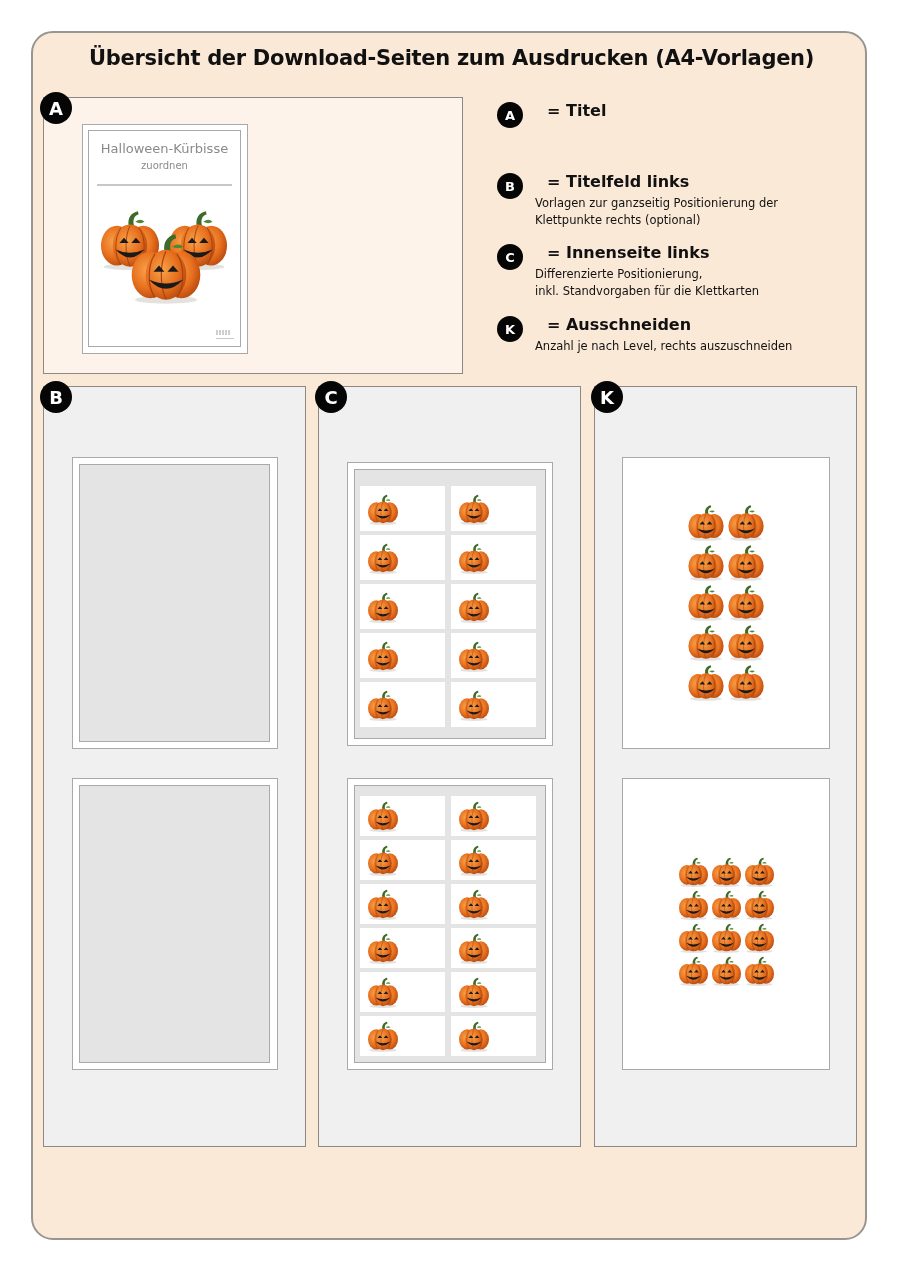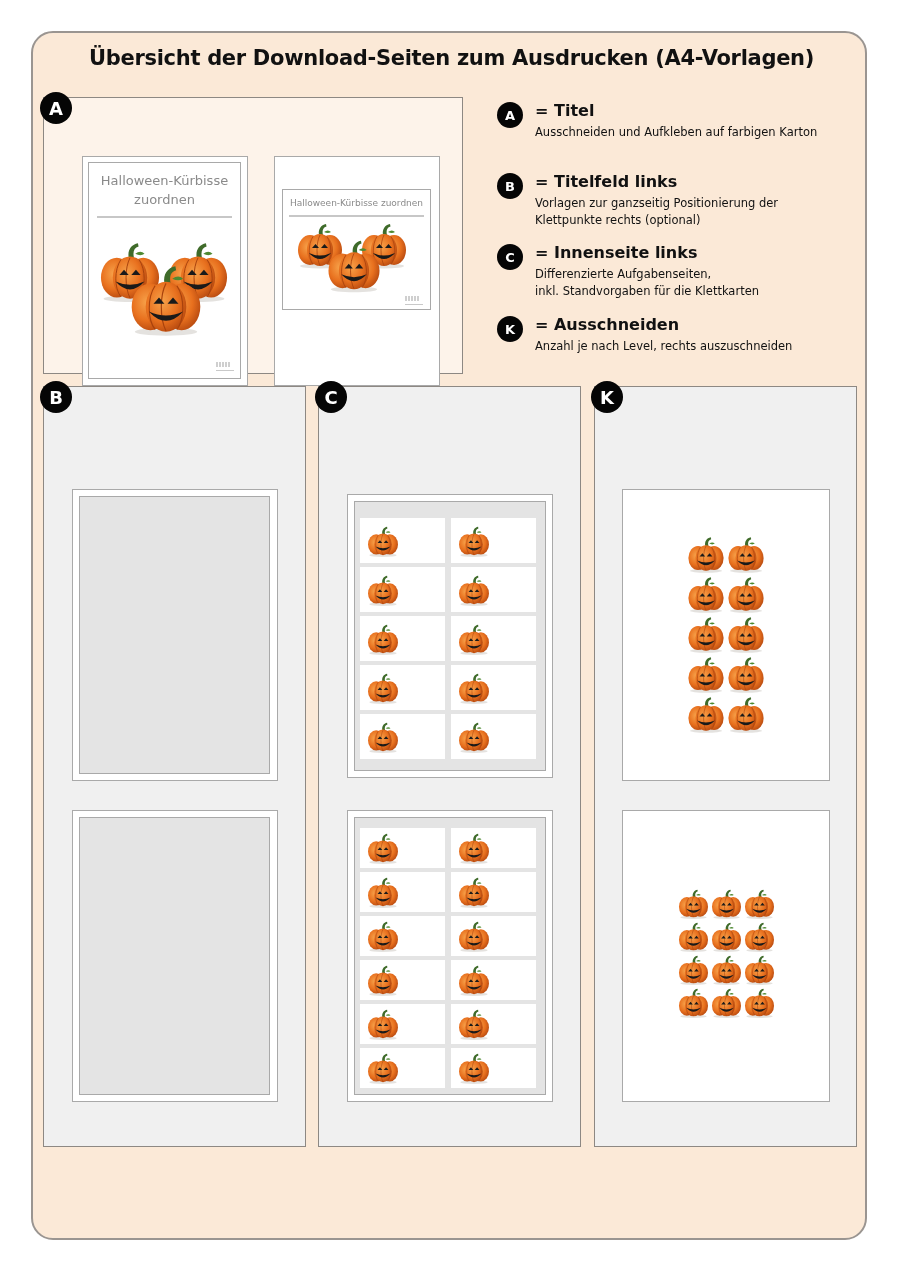--- a/index.html
+++ b/index.html
@@ -7,28 +7,28 @@
          font-family:"DejaVu Sans", "Liberation Sans", sans-serif; }
   .frame { position:absolute; left:31px; top:31px; width:836px; height:1209px;
            background:#fbe9d7; border:2px solid #9a9591; border-radius:22px; box-sizing:border-box; }
   .title { position:absolute; left:65px; top:46px; font-size:21px; font-weight:bold; color:#111; letter-spacing:-0.3px;margin-left:24px; }
   .badge { position:absolute; width:32px; height:32px; border-radius:50%; background:#050505; color:#fff;
            font-weight:bold; font-size:18px; display:flex; align-items:center; justify-content:center; z-index:3; }
   .badge.sm { width:26px; height:26px; font-size:13px; }
   .panel { position:absolute; box-sizing:border-box; border:1.5px solid #8d8883; }
   .panelA { left:43px; top:97px; width:420px; height:277px; background:#fdf3ea; }
   .panelGray { background:#f0f0f0; }
-  .page { position:absolute; background:#fff; box-sizing:border-box; border:1.5px solid #a9a9a9;margin-top:32px; }
+  .page { position:absolute; background:#fff; box-sizing:border-box; border:1.5px solid #a9a9a9; }
   .inner { position:absolute; box-sizing:border-box; border:1.5px solid #a9a9a9; background:#fff; }
   .cover-title { position:absolute; left:0; right:0; text-align:center; color:#8a8a8a; font-family:"DejaVu Sans", sans-serif; }
   .hr { position:absolute; height:1.5px; background:#c7c7c7; }
   .logo { position:absolute; width:18px; height:10px; border-bottom:1px solid #c9c9c9; }
   .logo::before { content:""; position:absolute; left:0; top:2px; width:14px; height:5px; background:repeating-linear-gradient(90deg,#cfcfcf 0 2px,transparent 2px 3px); }
   .legend-item { position:absolute; left:497px; }
-  .legend-head { position:absolute; left:38px; top:-1px; font-size:16px; font-weight:bold; color:#111; white-space:nowrap; }
+  .legend-head { position:absolute; left:50px; top:-1px; font-size:16px; font-weight:bold; color:#111; white-space:nowrap; }
   .legend-desc { position:absolute; left:38px; top:22px; font-size:11.5px; color:#111; line-height:17px; white-space:nowrap; }
   .pumpkin { position:absolute; }
   .cell { position:absolute; background:#fff; }
   .grayfill { position:absolute; background:#e4e4e4; box-sizing:border-box; border:1.5px solid #a9a9a9; }
 </style>
 </head>
 <body>
 
 <svg width="0" height="0" style="position:absolute">
   <defs>
@@ -57,73 +57,56 @@
 <div class="frame"></div>
 
 <div class="title">Übersicht der Download-Seiten zum Ausdrucken (A4-Vorlagen)</div>
 
 <div class="badge" style="left:40px;top:92px;">A</div>
 <div class="panel panelA">
 
   <div class="page" style="left:38px;top:26px;width:166px;height:230px;">
     <div class="inner" style="left:5px;top:5px;width:153px;height:217px;">
       <div class="cover-title" style="top:10px;font-size:13px;">Halloween-Kürbisse</div>
-      <div class="cover-title" style="top:29px;font-size:13px;">zuordnen</div>
+      <div class="cover-title" style="top:29px;font-size:10px;">zuordnen</div>
       <div class="hr" style="left:8px;right:8px;top:53px;"></div>
       <svg class="pumpkin" style="left:8px;top:75px" width="66" height="66">
           <use href="#pumpkin"></use>
         </svg>
       <svg class="pumpkin" style="left:76px;top:75px" width="66" height="66">
           <use href="#pumpkin"></use>
         </svg>
       <svg class="pumpkin" style="left:38px;top:97px" width="78" height="78">
           <use href="#pumpkin"></use>
         </svg>
       <div class="logo" style="left:127px;top:197px;"></div>
     </div>
   </div>
 
-  <div class="page" style="left:230px;top:26px;width:166px;height:230px;">
-    <div class="inner" style="left:7px;top:32px;width:149px;height:121px;">
-      <div class="cover-title" style="top:8px;font-size:9px;">Halloween-Kürbisse zuordnen</div>
-      <div class="hr" style="left:6px;right:6px;top:25px;"></div>
-      <svg class="pumpkin" style="left:12px;top:30px" width="50" height="50">
-          <use href="#pumpkin"></use>
-        </svg>
-      <svg class="pumpkin" style="left:76px;top:30px" width="50" height="50">
-          <use href="#pumpkin"></use>
-        </svg>
-      <svg class="pumpkin" style="left:42px;top:46px" width="58" height="58">
-          <use href="#pumpkin"></use>
-        </svg>
-      <div class="logo" style="left:122px;top:104px;"></div>
-    </div>
-  </div>
 </div>
 
 <div class="legend-item" style="top:102px;">
   <div class="badge sm" style="left:0;top:0;">A</div>
   <div class="legend-head">= Titel</div>
   <div class="legend-desc">
-    <div>Ausschneiden und Aufkleben auf farbigen Karton</div>
   </div>
 </div>
 <div class="legend-item" style="top:173px;">
   <div class="badge sm" style="left:0;top:0;">B</div>
   <div class="legend-head">= Titelfeld links</div>
   <div class="legend-desc">
     <div>Vorlagen zur ganzseitig Positionierung der</div>
     <div>Klettpunkte rechts (optional)</div>
   </div>
 </div>
 <div class="legend-item" style="top:244px;">
   <div class="badge sm" style="left:0;top:0;">C</div>
   <div class="legend-head">= Innenseite links</div>
   <div class="legend-desc">
-    <div>Differenzierte Aufgabenseiten,</div>
+    <div>Differenzierte Positionierung,</div>
     <div>inkl. Standvorgaben für die Klettkarten</div>
   </div>
 </div>
 <div class="legend-item" style="top:316px;">
   <div class="badge sm" style="left:0;top:0;">K</div>
   <div class="legend-head">= Ausschneiden</div>
   <div class="legend-desc">
     <div>Anzahl je nach Level, rechts auszuschneiden</div>
   </div>
 </div>

